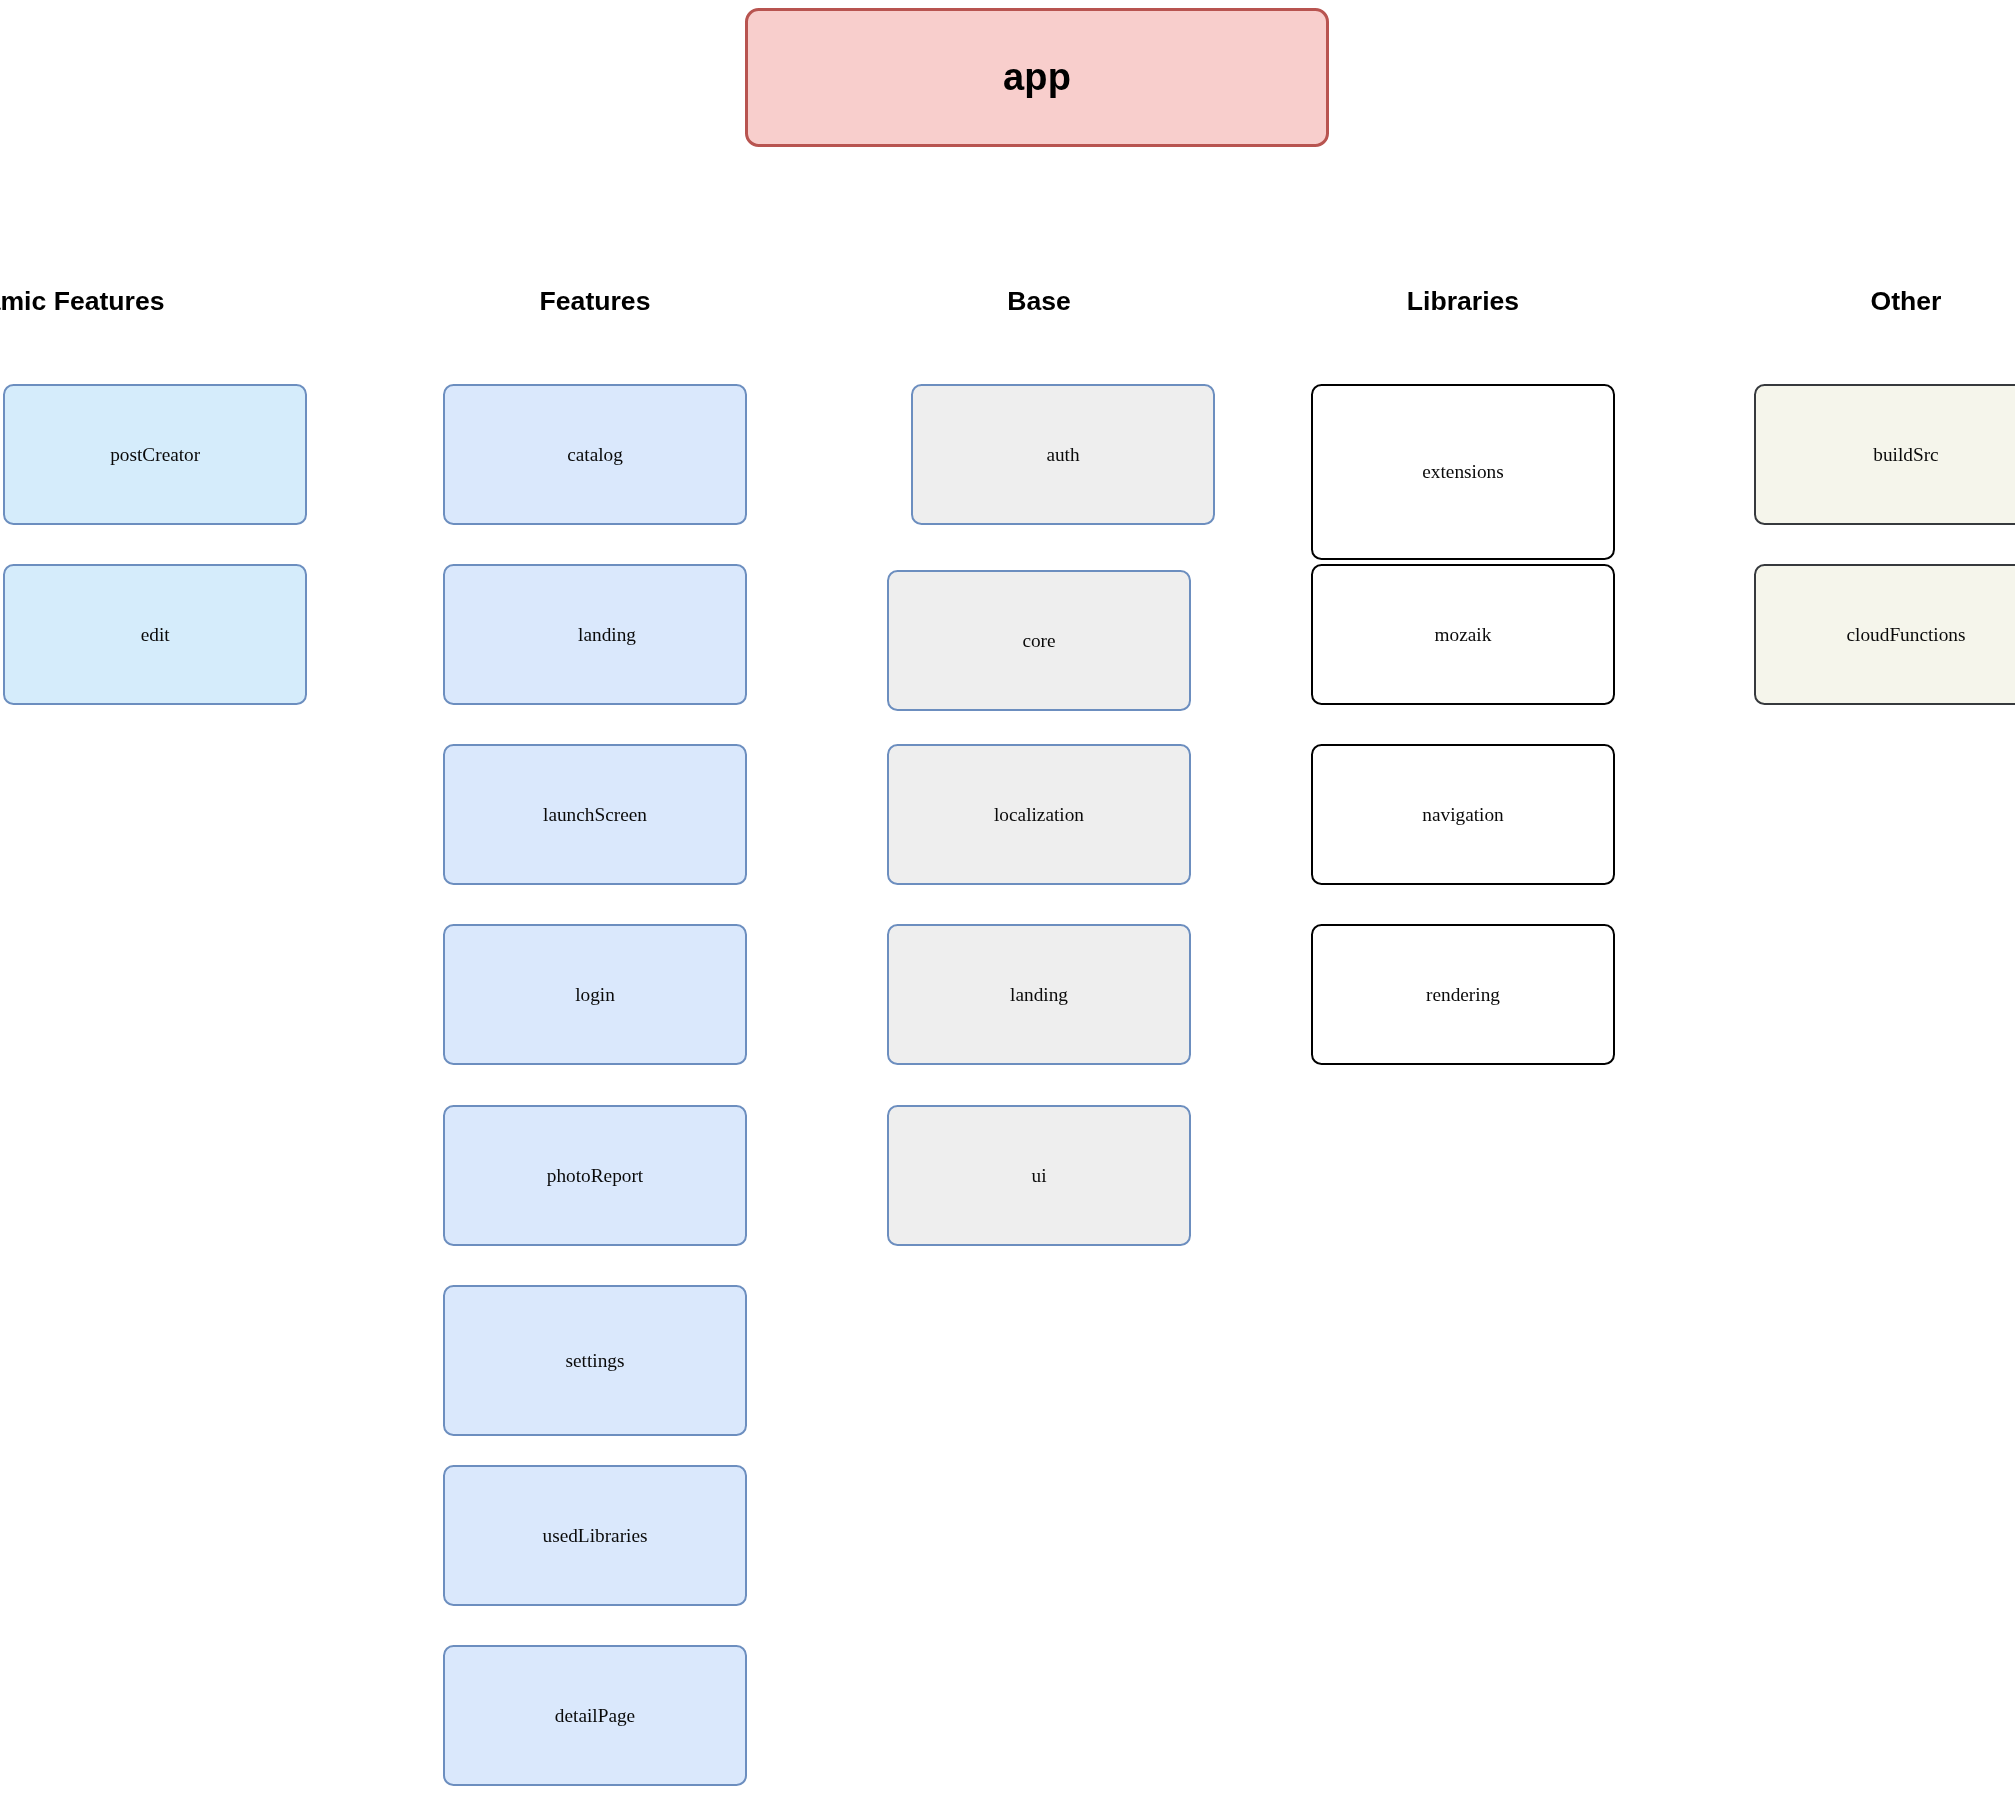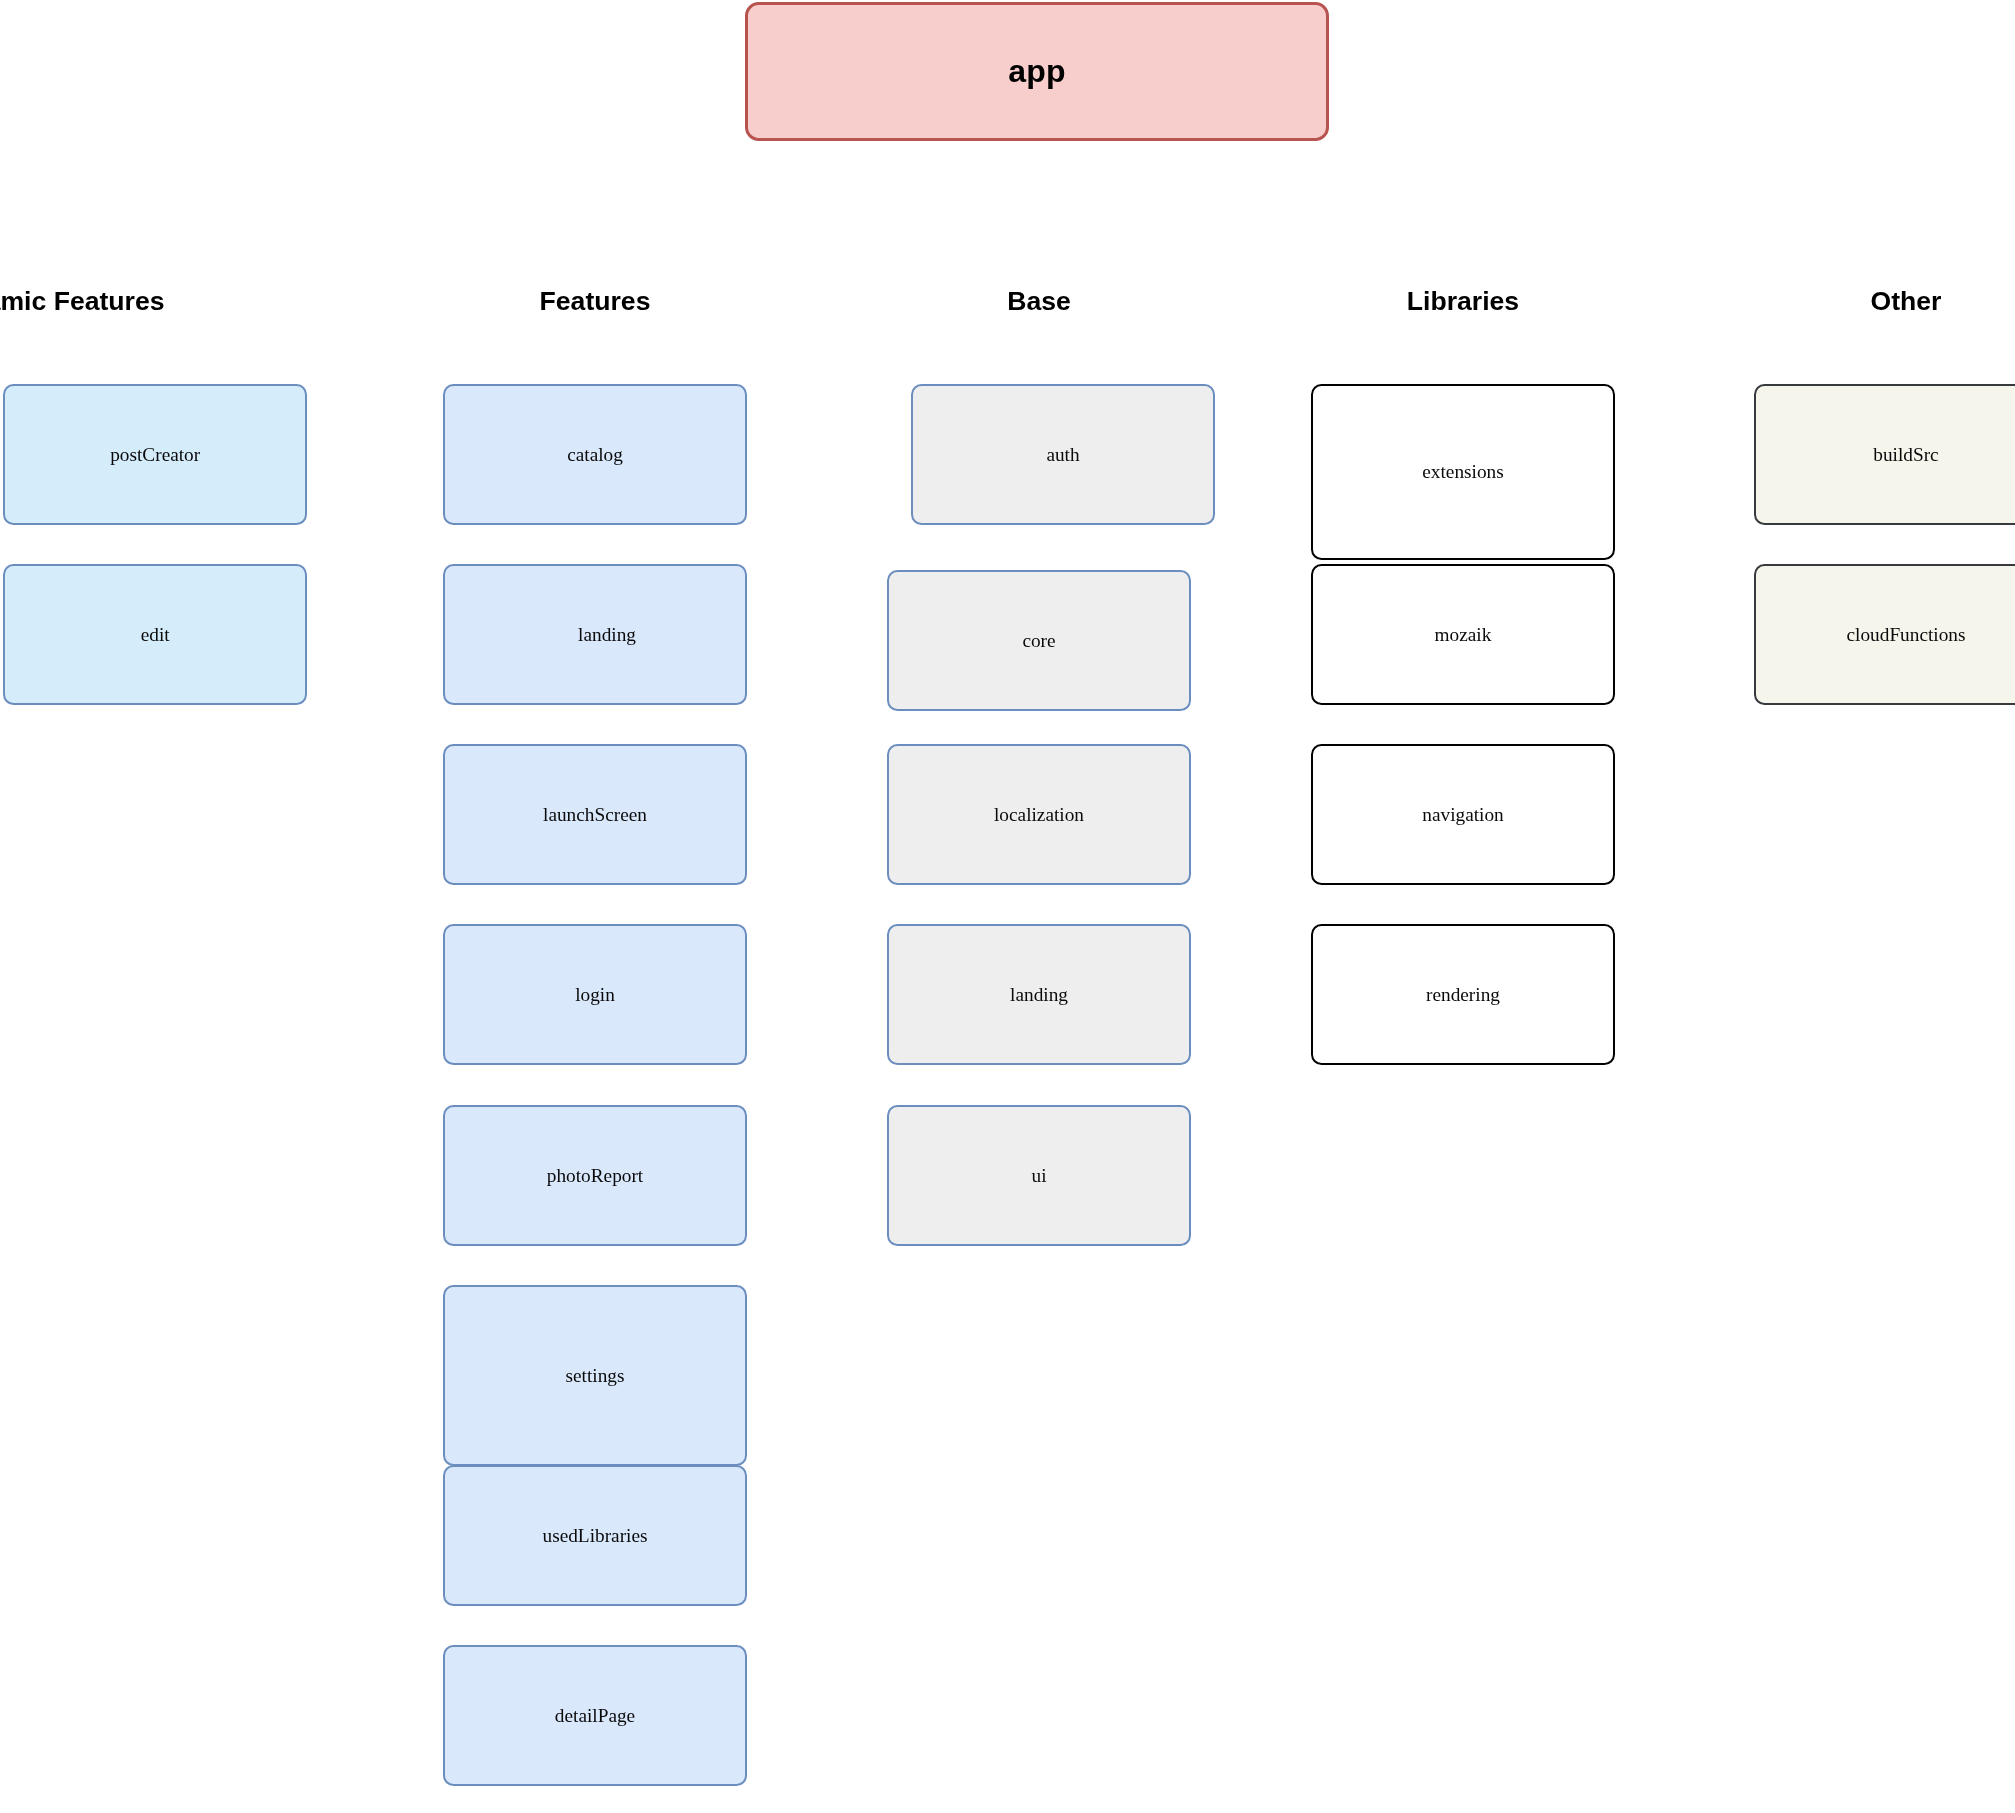--- a/index.html
+++ b/index.html
@@ -20,23 +20,24 @@
   .root-node {
     position: absolute;
     box-sizing: border-box;
     display: flex;
     align-items: center;
     justify-content: center;
     border-radius: 13.7px;
     border-style: solid;
     font-family: "Liberation Sans", sans-serif;
     font-weight: bold;
-    font-size: 32px;
+    font-size: 38px;
     color: #000000;
     letter-spacing: 0.2px;
+    margin-top: 6px;
   }
 
   
   .col-header {
     position: absolute;
     box-sizing: border-box;
     text-align: center;
     font-family: "Liberation Sans", sans-serif;
     font-weight: bold;
     font-size: 26.6px;
@@ -87,21 +88,21 @@
       </div>
       <div class="node" style="left: 443px; top: 744px; width: 304px; height: 141px; background: rgb(218, 232, 252); border-color: rgb(108, 142, 191); border-width: 2.4px;">
         <span>launchScreen</span>
       </div>
       <div class="node" style="left: 443px; top: 924px; width: 304px; height: 141px; background: rgb(218, 232, 252); border-color: rgb(108, 142, 191); border-width: 2.4px;">
         <span>login</span>
       </div>
       <div class="node" style="left: 443px; top: 1105px; width: 304px; height: 141px; background: rgb(218, 232, 252); border-color: rgb(108, 142, 191); border-width: 2.4px;">
         <span>photoReport</span>
       </div>
-      <div class="node" style="left: 443px; top: 1285px; width: 304px; height: 181px; background: rgb(218, 232, 252); border-color: rgb(108, 142, 191); border-width: 2.4px;">
+      <div class="node" style="left: 443px; top: 1285px; width: 304px; height: 151px; background: rgb(218, 232, 252); border-color: rgb(108, 142, 191); border-width: 2.4px;">
         <span>settings</span>
       </div>
       <div class="node" style="left: 443px; top: 1465px; width: 304px; height: 141px; background: rgb(218, 232, 252); border-color: rgb(108, 142, 191); border-width: 2.4px;">
         <span>usedLibraries</span>
       </div>
       <div class="node" style="left: 443px; top: 1645px; width: 304px; height: 141px; background: rgb(218, 232, 252); border-color: rgb(108, 142, 191); border-width: 2.4px;">
         <span>detailPage</span>
       </div>
       <div class="col-header" style="top: 288px; left: 797px; width: 484px;">Base</div>
       <div class="node" style="left: 887px; top: 384px; width: 304px; height: 141px; background: rgb(238, 238, 238); border-color: rgb(108, 142, 191); border-width: 2.4px; margin-left: 24px;">

